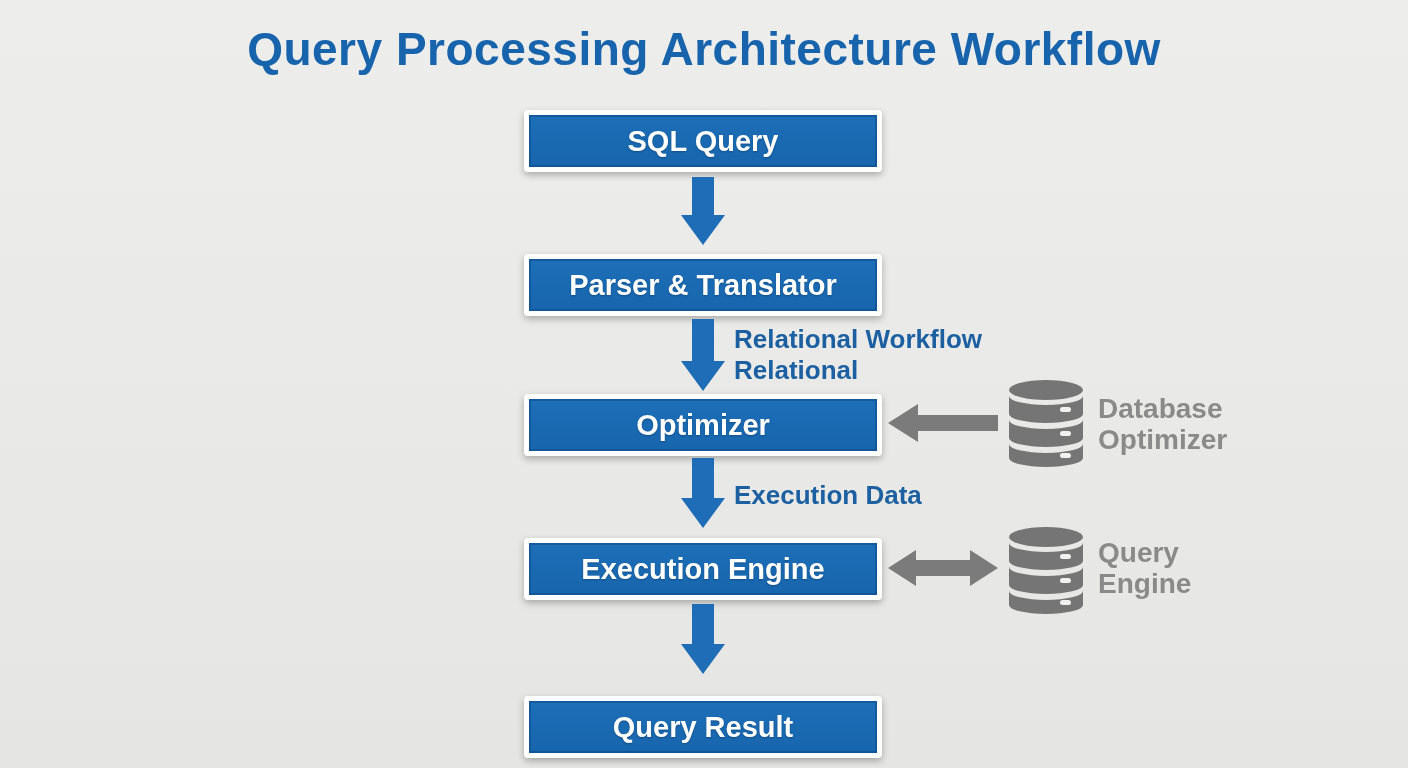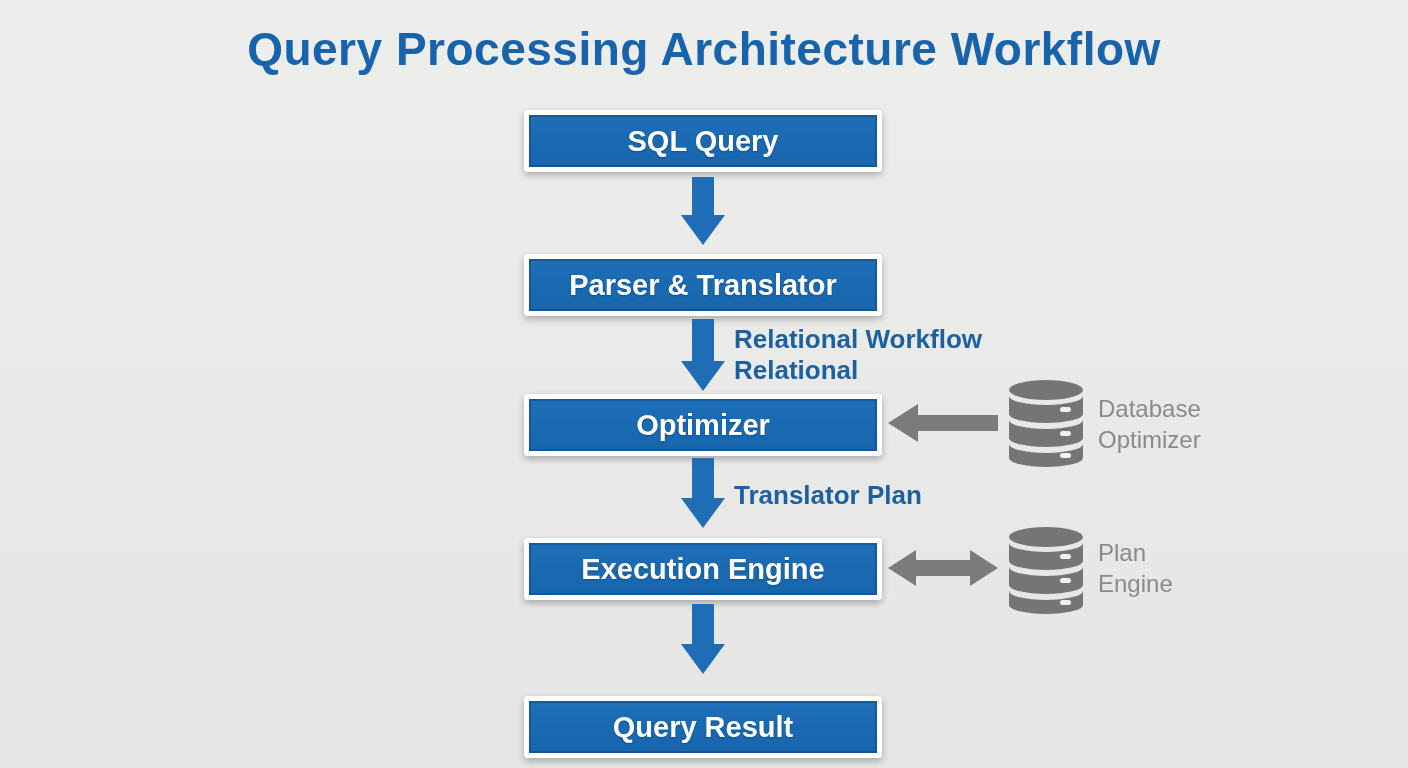--- a/index.html
+++ b/index.html
@@ -14,21 +14,21 @@
     box-shadow:0 3px 7px rgba(0,0,0,0.28), inset 0 0 0 2px rgba(12,74,134,0.55);
     display:flex;align-items:center;justify-content:center;}
   .node span{color:#ffffff;font-size:29px;font-weight:bold;
     text-shadow:0 1px 2px rgba(0,0,0,0.25);white-space:nowrap;}
   .varrow{position:absolute;left:681px;width:44px;}
   .varrow .shaft{width:22px;margin:0 auto;background:#1e6db6;}
   .varrow .head{width:0;height:0;border-left:22px solid transparent;
     border-right:22px solid transparent;border-top:30px solid #1e6db6;}
   .edge-label{position:absolute;font-size:26px;font-weight:bold;color:#1c60a1;
     line-height:31px;white-space:nowrap;}
-  .side-label{position:absolute;font-size:24px;font-weight:normal;color:#8a8a8a;
+  .side-label{position:absolute;font-size:28px;font-weight:bold;color:#8a8a8a;
     line-height:31px;white-space:nowrap;}
   .abs{position:absolute;}
   svg{display:block;}
 </style>
 </head>
 <body>
 
 <div class="canvas">
 
   <h1 class="title">Query Processing Architecture Workflow</h1>
@@ -64,21 +64,21 @@
   <div class="varrow" style="top:604px">
     <div class="shaft" style="height:40px"></div>
       <div class="head"></div>
   </div>
 
   <div class="edge-label" style="left:734px;top:324px">
     <div>Relational Workflow</div>
     <div>Relational</div>
   </div>
   <div class="edge-label" style="left:734px;top:480px">
-    <div>Translator Plan</div>
+    <div>Execution Data</div>
   </div>
 
   <div class="abs" style="left:888px;top:402px">
     <svg width="110" height="42" viewBox="0 0 110 42">
       <polygon points="0,21 30,2 30,13 110,13 110,29 30,29 30,40" fill="#7b7b7b"></polygon>
     </svg>
   </div>
   <div class="abs" style="left:1007px;top:380px">
     <svg width="78" height="88" viewBox="0 0 78 88">
       <g fill="#757575">
@@ -113,17 +113,17 @@
         <path d="M2 64 A37 9 0 0 0 76 64 L76 78 A37 9 0 0 1 2 78 Z"></path>
       </g>
       <g fill="#f1f1ef">
         <rect x="53" y="27" width="11" height="5" rx="2.5"></rect>
         <rect x="53" y="51" width="11" height="5" rx="2.5"></rect>
         <rect x="53" y="73" width="11" height="5" rx="2.5"></rect>
       </g>
     </svg>
   </div>
   <div class="side-label" style="left:1098px;top:537px">
-    <div>Plan</div>
+    <div>Query</div>
     <div>Engine</div>
   </div>
 
 </div>
 
 </body></html>

